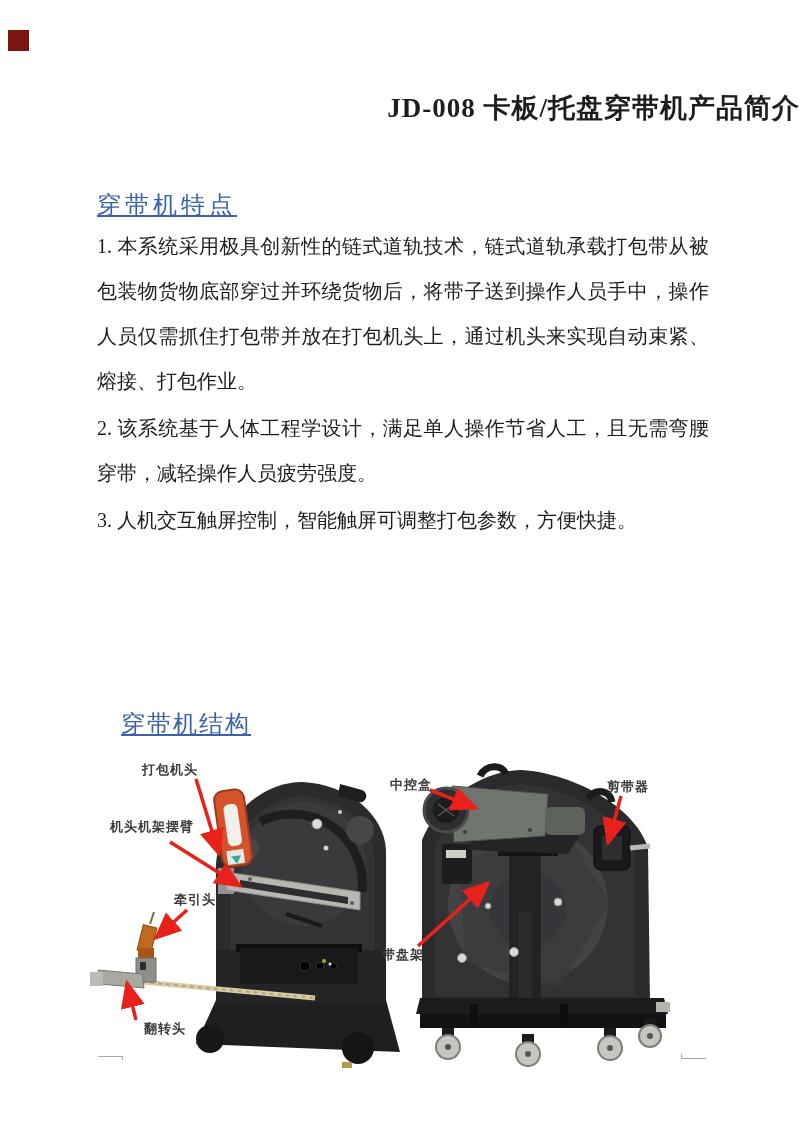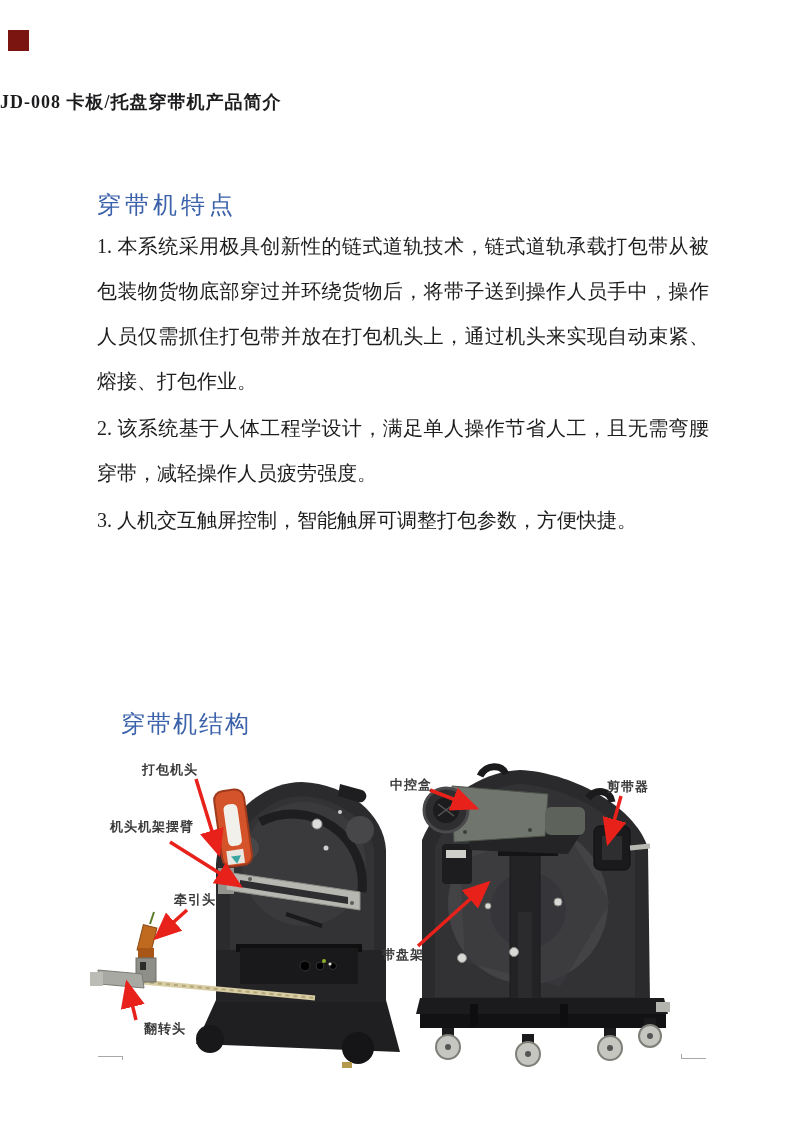--- a/index.html
+++ b/index.html
@@ -3,25 +3,25 @@
 <meta charset="utf-8">
 <style>
   html,body{margin:0;padding:0;}
   body{width:800px;height:1134px;background:#ffffff;overflow:hidden;
        font-family:"Liberation Serif","DejaVu Serif",serif;}
   .page{position:relative;width:800px;height:1134px;background:#fff;}
 
   .corner-mark{position:absolute;left:8px;top:30px;width:21px;height:21px;
        background:var(--corner-mark,#7a150f);}
 
-  .doc-title{position:absolute;left:0;top:90px;width:800px;text-align:left;
-       font-size:18px;font-weight:bold;color:var(--text,#1d1d1f);letter-spacing:1px;}
+  .doc-title{position:absolute;left:0;top:90px;width:800px;text-align:right;
+       font-size:27px;font-weight:bold;color:var(--text,#1d1d1f);letter-spacing:1px;}
 
   .h-blue{position:absolute;color:var(--heading-blue,#3a61a9);font-size:24px;
-       font-weight:500;}
+       font-weight:500;text-decoration:underline;}
   .h-features{left:97px;top:189px;letter-spacing:4px;}
   .h-structure{left:121px;top:708px;letter-spacing:2px;}
 
   .body-text{position:absolute;left:97px;top:224px;width:612px;
        font-size:20px;line-height:45px;color:var(--text,#1d1d1f);
        text-align:justify;text-justify:inter-ideograph;}
   .body-text p{margin:0 0 2px 0;}
 
   .figure{position:absolute;left:90px;top:752px;width:625px;height:320px;font-weight:bold;}
   .figure svg{position:absolute;left:0;top:0;}

